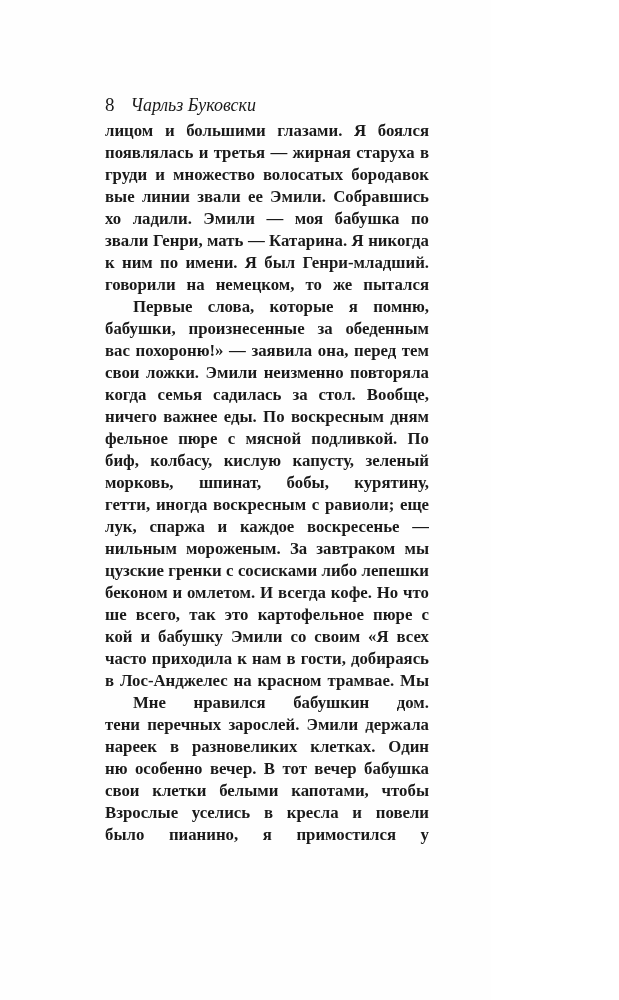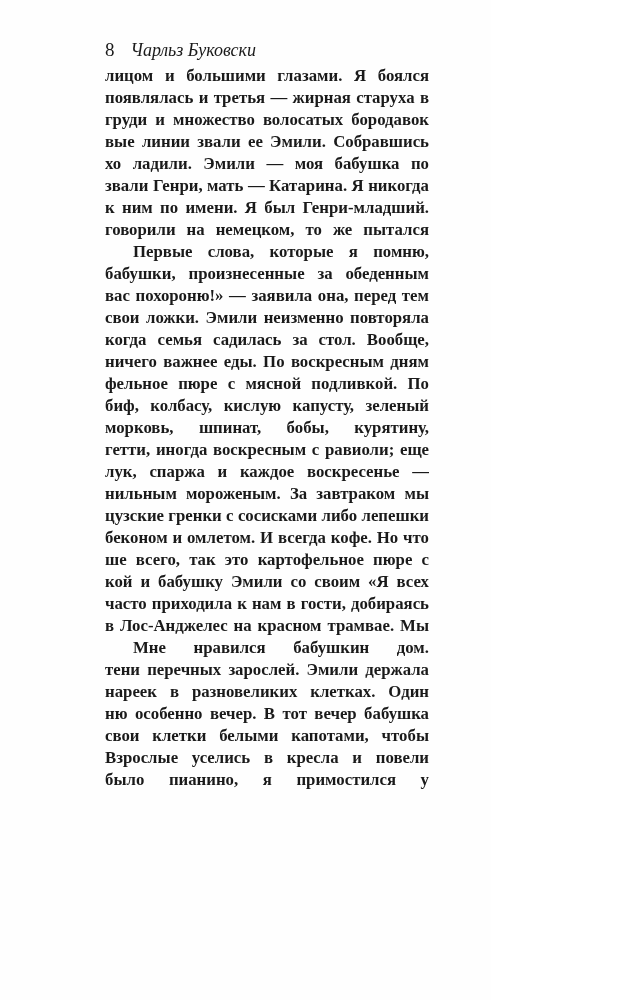--- a/index.html
+++ b/index.html
@@ -6,21 +6,21 @@
     margin: 0;
     padding: 0;
     background: #ffffff;
   }
   .page {
     position: relative;
     width: 491px;
     height: 1000px;
     background: #fefefe;
     box-sizing: border-box;
-    padding: 39px 62px 0 105px;
+    padding: 94px 62px 0 105px;
     font-family: "Liberation Serif", "DejaVu Serif", serif;
     color: #1a1a1a;
     overflow: hidden;
   }
   .page-header {
     height: 22px;
     line-height: 22px;
     white-space: nowrap;
   }
   .page-number {

